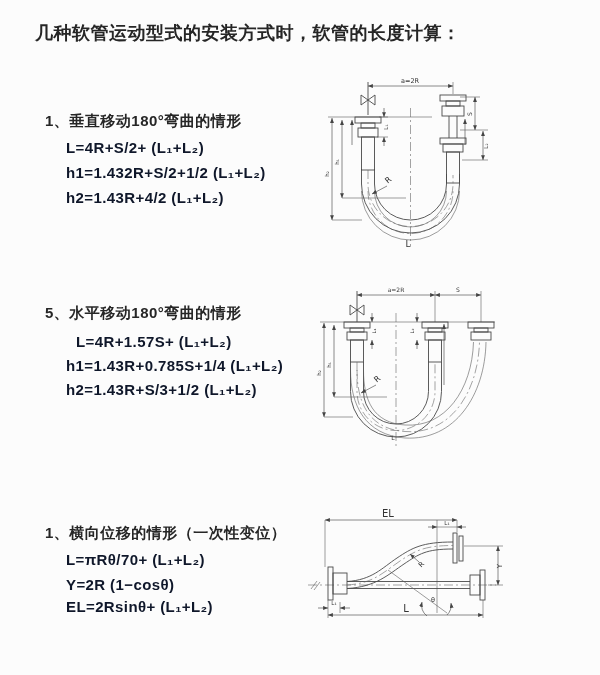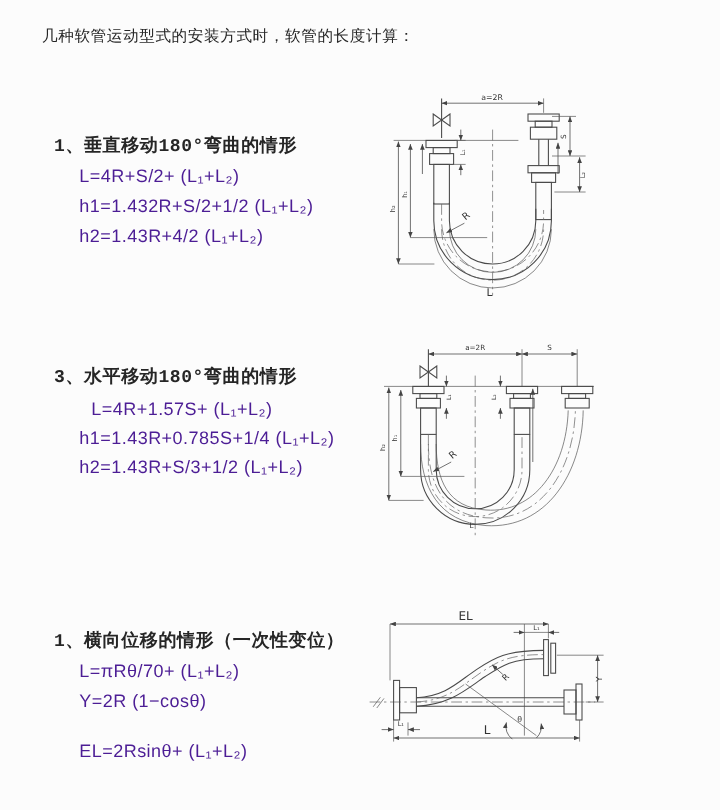--- a/index.html
+++ b/index.html
@@ -1,22 +1,22 @@
 <!DOCTYPE html>
 <html><head>
 <meta charset="utf-8">
 <style>
   html,body{margin:0;padding:0;}
   body{
     width:600px;height:675px;position:relative;background:#fcfcfc;
     font-family:"Liberation Sans","DejaVu Sans",sans-serif;color:#262626;overflow:hidden;
   }
-  .doc-title{position:absolute;left:35px;top:21px;font-size:13px;font-weight:400;letter-spacing:.5px;}
-  .sec-heading{position:absolute;font-size:15px;font-weight:600;letter-spacing:.5px;font-family:Liberation Mono, monospace;}
-  .formula{position:absolute;font-size:15px;font-weight:400;color:#4c1d95;letter-spacing:.4px;white-space:pre;}
+  .doc-title{position:absolute;left:35px;top:21px;font-size:18px;font-weight:700;letter-spacing:.5px;}
+  .sec-heading{position:absolute;font-size:15px;font-weight:600;letter-spacing:.5px;}
+  .formula{position:absolute;font-size:15px;font-weight:700;color:#0f172a;letter-spacing:.4px;white-space:pre;}
   svg{position:absolute;overflow:visible;}
   .dl{stroke:#4a4a4a;stroke-width:.9;fill:none;}
   .tl{stroke:#5a5a5a;stroke-width:.6;fill:none;}
   .dim{stroke:#4a4a4a;stroke-width:.65;fill:none;}
   .cl{stroke:#666;stroke-width:.6;fill:none;stroke-dasharray:9 3 2 3;}
   .dt{font-family:"DejaVu Sans",sans-serif;fill:#333;}
 </style>
 </head>
 <body>
 
@@ -115,21 +115,21 @@
     <text class="dt" font-size="5.5" text-anchor="middle" transform="translate(29,92) rotate(-90)">h₁</text>
   </g>
 
   <g>
     <line class="dim" x1="77" y1="116" x2="62" y2="124" marker-end="url(#ae)"></line>
     <text class="dt" font-size="8" text-anchor="middle" transform="translate(80,112) rotate(-40)">R</text>
   </g>
   <text class="dt" x="98" y="177" font-size="9" text-anchor="middle">L</text>
 </svg>
 
-<div class="sec-heading" style="left:45px;top:304px">3、水平移动180°弯曲的情形</div>
+<div class="sec-heading" style="left:45px;top:304px">5、水平移动180°弯曲的情形</div>
 <div class="formula" style="left:76px;top:333px">L=4R+1.57S+ (L₁+L₂)</div>
 <div class="formula" style="left:66px;top:357px">h1=1.43R+0.785S+1/4 (L₁+L₂)</div>
 <div class="formula" style="left:66px;top:381px">h2=1.43R+S/3+1/2 (L₁+L₂)</div>
 
 <svg style="left:305px;top:285px" width="295" height="170" viewBox="0 0 295 170">
   <line class="cl" x1="91" y1="28" x2="91" y2="162"></line>
 
   <line class="dim" x1="52" y1="10" x2="130" y2="10" marker-start="url(#ae)" marker-end="url(#ae)"></line>
   <line class="dim" x1="130" y1="10" x2="176" y2="10" marker-start="url(#ae)" marker-end="url(#ae)"></line>
   <line class="tl" x1="130" y1="6" x2="130" y2="37"></line>
@@ -196,21 +196,21 @@
   <g>
     <line class="dim" x1="71" y1="100" x2="56" y2="108" marker-end="url(#ae)"></line>
     <text class="dt" font-size="8" text-anchor="middle" transform="translate(74,96) rotate(-40)">R</text>
   </g>
   <text class="dt" x="88" y="155" font-size="6" text-anchor="middle">L</text>
 </svg>
 
 <div class="sec-heading" style="left:45px;top:524px">1、横向位移的情形（一次性变位）</div>
 <div class="formula" style="left:66px;top:551px">L=πRθ/70+ (L₁+L₂)</div>
 <div class="formula" style="left:66px;top:576px">Y=2R (1−cosθ)</div>
-<div class="formula" style="left:66px;top:618px">EL=2Rsinθ+ (L₁+L₂)</div>
+<div class="formula" style="left:66px;top:598px">EL=2Rsinθ+ (L₁+L₂)</div>
 
 <svg style="left:300px;top:505px" width="300" height="125" viewBox="0 0 300 125">
 
   <g>
     <line class="dim" x1="25" y1="15" x2="157" y2="15" marker-start="url(#ae)" marker-end="url(#ae)"></line>
     <line class="tl" x1="25" y1="15" x2="25" y2="62"></line>
     <line class="tl" x1="157" y1="15" x2="157" y2="27"></line>
     <text class="dt" x="88" y="12" font-size="10" text-anchor="middle">EL</text>
   </g>
 

